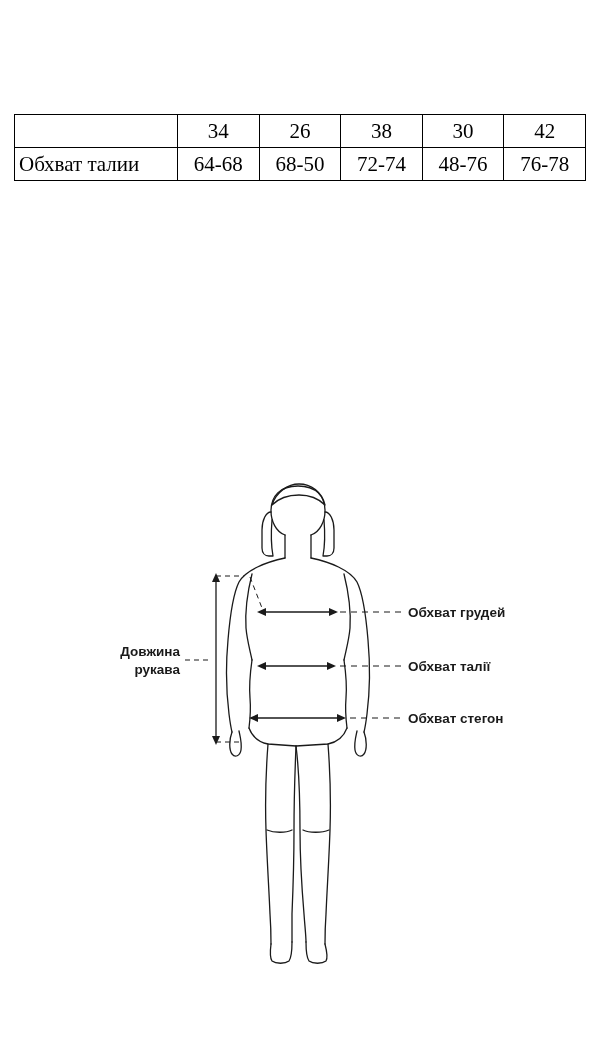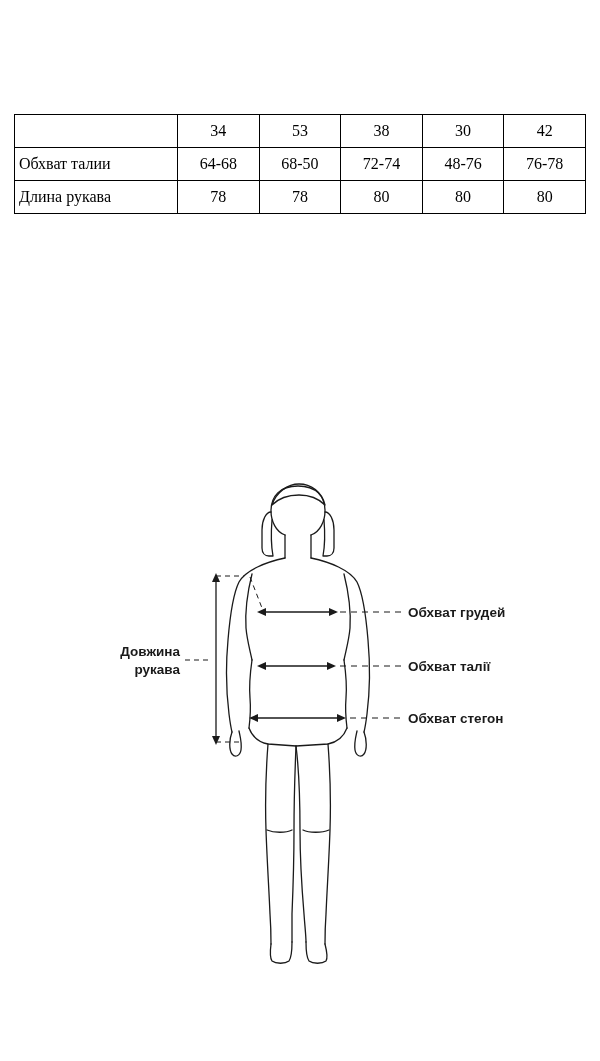--- a/index.html
+++ b/index.html
@@ -20,21 +20,21 @@
   .table-wrap {
     position: absolute;
     left: 14px;
     top: 114px;
     width: 572px;
   }
   table.size-table {
     border-collapse: collapse;
     width: 100%;
     font-family: "Liberation Serif", serif;
-    font-size: 16px;
+    font-size: 21px;
     color: #000;
     padding-left: 20px;
   }
   table.size-table td {
     border: 1px solid #000;
     padding: 2px 6px;
     text-align: center;
     height: 28px;
     line-height: 1.15;
     white-space: nowrap;
@@ -71,40 +71,32 @@
 </style>
 </head>
 <body>
 
 <div class="table-wrap">
   <table class="size-table">
     <tbody>
       <tr>
         <td class="row-head corner"></td>
         <td>34</td>
-        <td>53</td>
+        <td>26</td>
         <td>38</td>
         <td>30</td>
         <td>42</td>
       </tr>
       <tr>
         <td class="row-head">Обхват талии</td>
         <td>64-68</td>
         <td>68-50</td>
         <td>72-74</td>
         <td>48-76</td>
         <td>76-78</td>
-      </tr>
-      <tr>
-        <td class="row-head">Длина рукава</td>
-        <td>78</td>
-        <td>78</td>
-        <td>80</td>
-        <td>80</td>
-        <td>80</td>
       </tr>
     </tbody>
   </table>
 </div>
 
 <div class="diagram">
   <svg width="600" height="560" viewBox="0 0 600 560" xmlns="http://www.w3.org/2000/svg">
 
     <g fill="none" stroke="#1a1a1a" stroke-width="1.3" stroke-linejoin="round" stroke-linecap="round">
 

